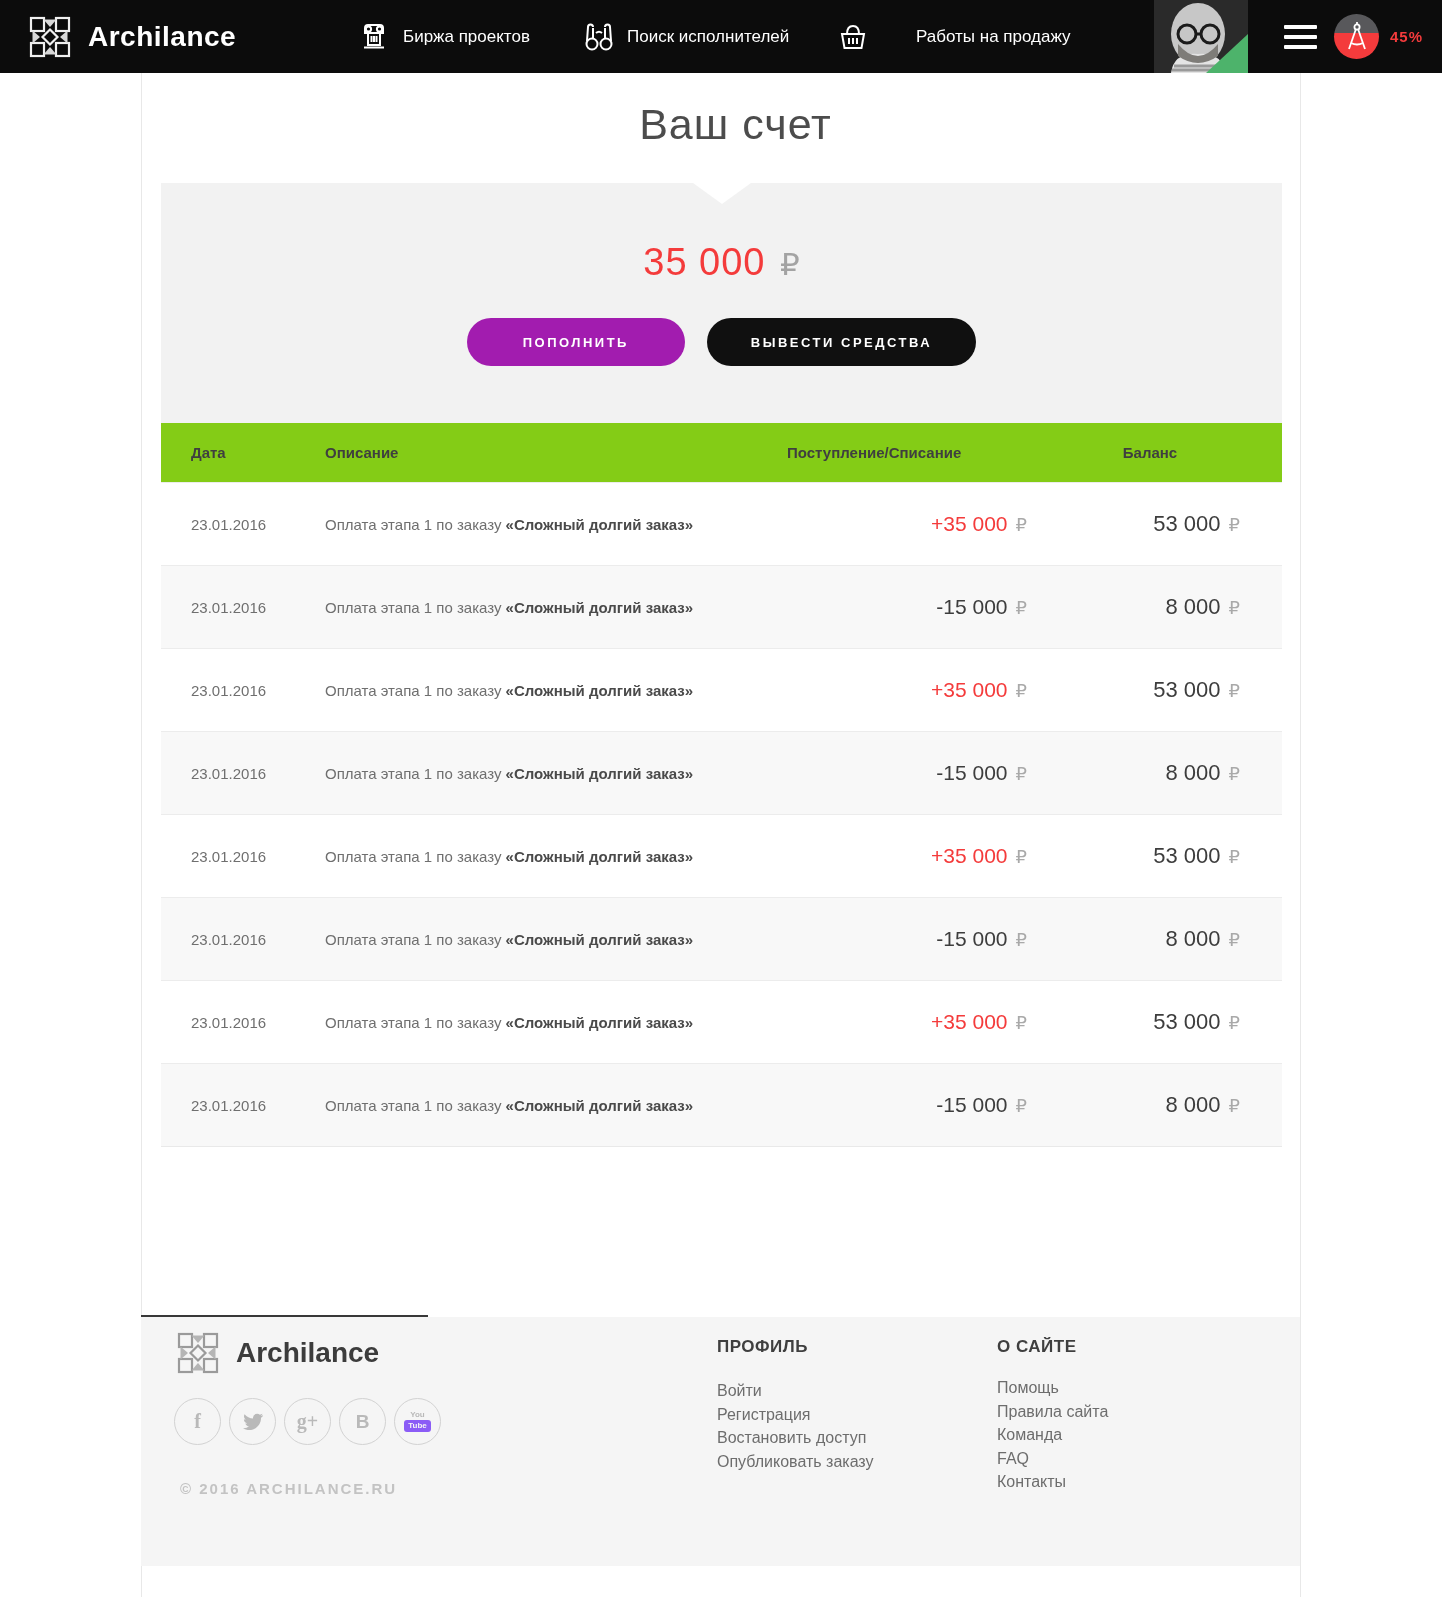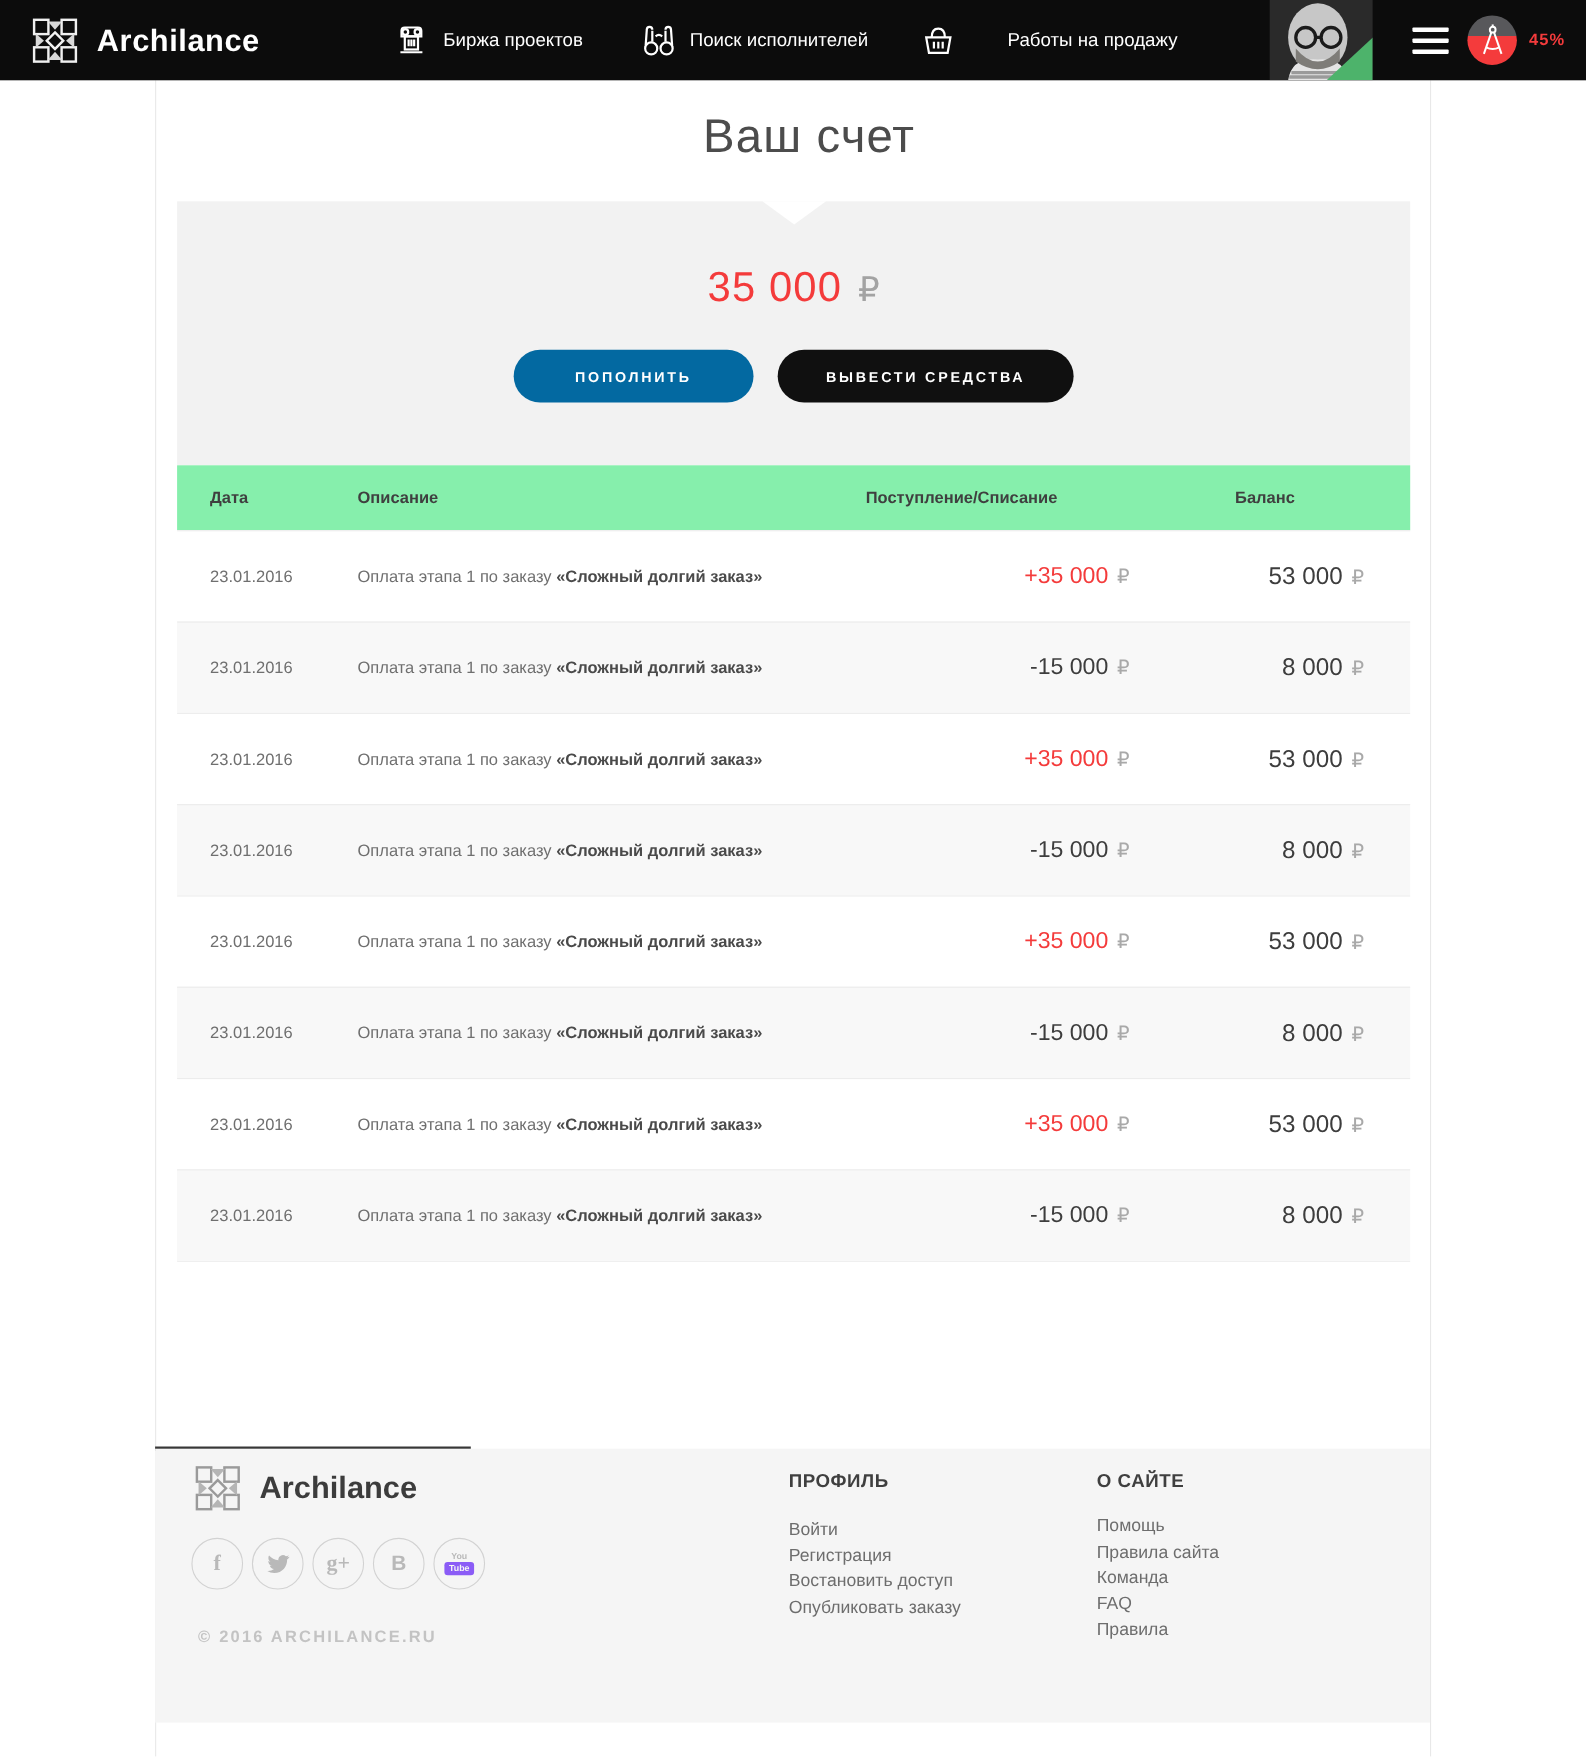--- a/index.html
+++ b/index.html
@@ -35,27 +35,27 @@
   .panel { position:absolute; left:161px; top:183px; width:1121px; height:240px; background:#f2f2f2; }
   .panel::before { content:""; position:absolute; top:0; left:50%; transform:translateX(-50%);
     border-left:29px solid transparent; border-right:29px solid transparent; border-top:21px solid #fff; }
   .balance { position:absolute; left:0; top:58px; width:100%; text-align:center; }
   .balance-value { color:#f43b3b; font-size:38px; font-weight:400; letter-spacing:1px; }
   .balance-cur { color:#a3a3a3; font-size:31px; margin-left:10px; }
   .btn-row { position:absolute; left:0; top:135px; width:100%; display:flex; justify-content:center; gap:22px; }
   .btn { height:48px; border:none; border-radius:24px; color:#fff; font-size:13px; font-weight:700;
     letter-spacing:2.5px; padding:0 44px; cursor:pointer;
     font-family:"Liberation Sans","DejaVu Sans",sans-serif; }
-  .btn-red { background:#0369a1; min-width:218px; }
+  .btn-red { background:#a21caf; min-width:218px; }
   .btn-black { background:#101010; min-width:220px; }
 
   
   .table { position:absolute; left:161px; top:423px; width:1121px; border-bottom:1px solid #e9e9e9; }
   .t-grid { display:grid; grid-template-columns:30px 134px 462px 240px 33px 180px 42px; align-items:center; }
-  .t-head { height:59px; background:#86efac; }
+  .t-head { height:59px; background:#84cc16; }
   .t-head div { font-size:15px; font-weight:700; color:#3f3f3f; }
   .th-amount { }
   .th-balance { text-align:center; }
   .t-row { height:83px; background:#fff; border-top:1px solid #ececec; }
   .t-row.alt { background:#f8f8f8; }
   .cell-date { font-size:15px; color:#6f6f6f; }
   .cell-desc { font-size:15px; color:#6f6f6f; }
   .cell-desc b { color:#4a4a4a; }
   .cell-amount { text-align:right; font-size:21px; color:#3d3d3d; }
   .cell-amount.pos .amount-num { color:#f43b3b; }
@@ -375,16 +375,16 @@
       <div class="f-link">Востановить доступ</div>
       <div class="f-link">Опубликовать заказу</div>
     </div>
 
     <div class="f-col f-col-about">
       <div class="f-col-title">О САЙТЕ</div>
       <div class="f-link">Помощь</div>
       <div class="f-link">Правила сайта</div>
       <div class="f-link">Команда</div>
       <div class="f-link">FAQ</div>
-      <div class="f-link">Правила</div>
+      <div class="f-link">Контакты</div>
     </div>
   </div>
 </div>
 
 </body></html>

